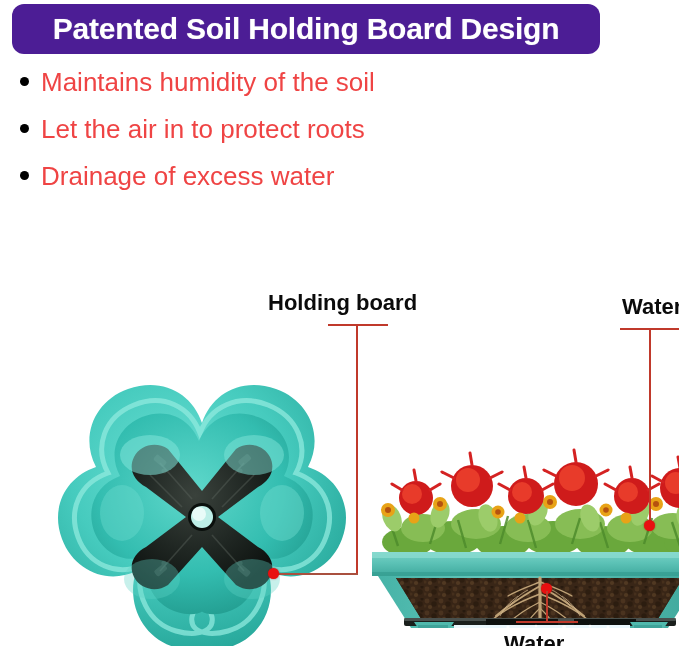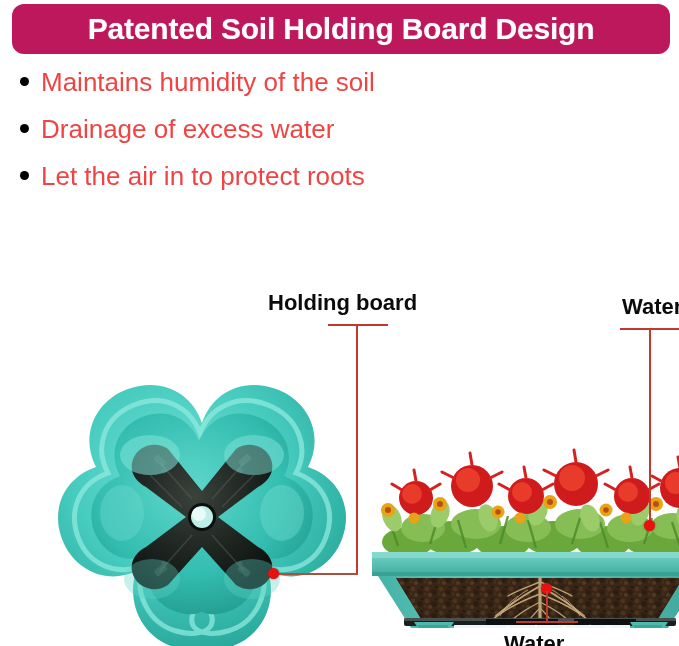--- a/index.html
+++ b/index.html
@@ -12,22 +12,22 @@
     width: 679px; height: 646px;
     font-family: "Liberation Sans", sans-serif;
     overflow: hidden;
     position: relative;
   }
 
   
   #banner {
     position: absolute;
     left: 12px; top: 4px;
-    width: 658px; height: 50px;
-    background: #be185d;
+    width: 588px; height: 50px;
+    background: #4c1d95;
     border-radius: 12px;
     display: flex; align-items: center; justify-content: center;
   }
   #banner-title {
     color: #ffffff;
     font-size: 30px;
     font-weight: bold;
     letter-spacing: -0.2px;
     white-space: nowrap;
     font-family: "Liberation Sans", sans-serif;
@@ -134,25 +134,25 @@
   <div id="banner-title">Patented Soil Holding Board Design</div>
 </div>
 
 <div id="bullets">
   <div class="bullet-row">
     <span class="bullet-dot"></span>
     <span class="bullet-text">Maintains humidity of the soil</span>
   </div>
   <div class="bullet-row">
     <span class="bullet-dot"></span>
-    <span class="bullet-text">Drainage of excess water</span>
+    <span class="bullet-text">Let the air in to protect roots</span>
   </div>
   <div class="bullet-row">
     <span class="bullet-dot"></span>
-    <span class="bullet-text">Let the air in to protect roots</span>
+    <span class="bullet-text">Drainage of excess water</span>
   </div>
 </div>
 
 <div id="diagram">
 
   <div id="planter-top">
     <svg viewBox="0 0 320 290" xmlns="http://www.w3.org/2000/svg">
       <defs>
         <radialGradient id="tealShell" cx="42%" cy="34%" r="72%">
           <stop offset="0%" stop-color="#6ee0d4"></stop>

